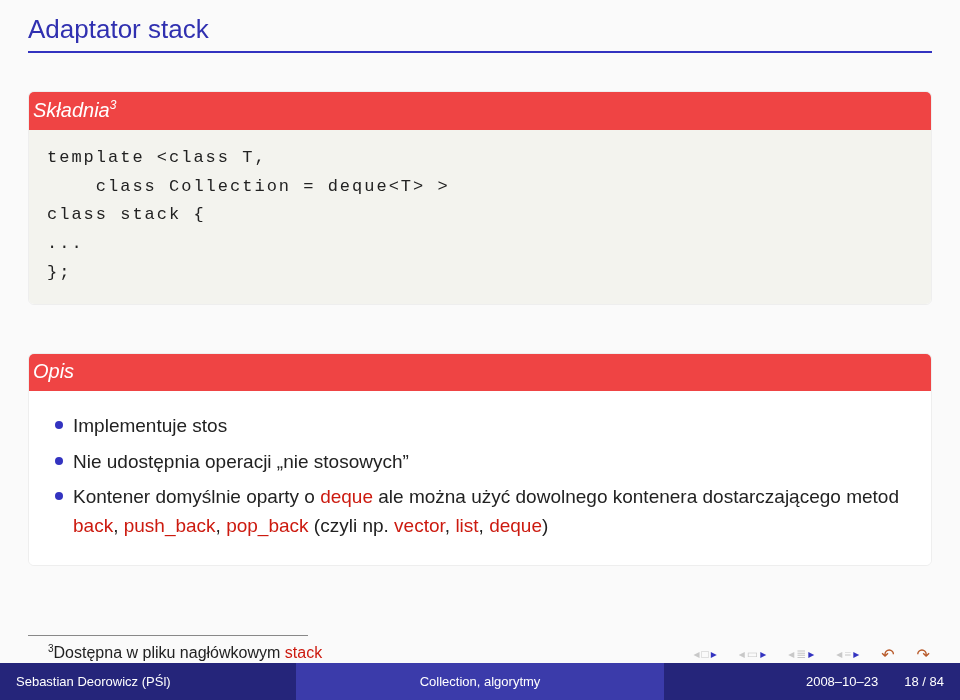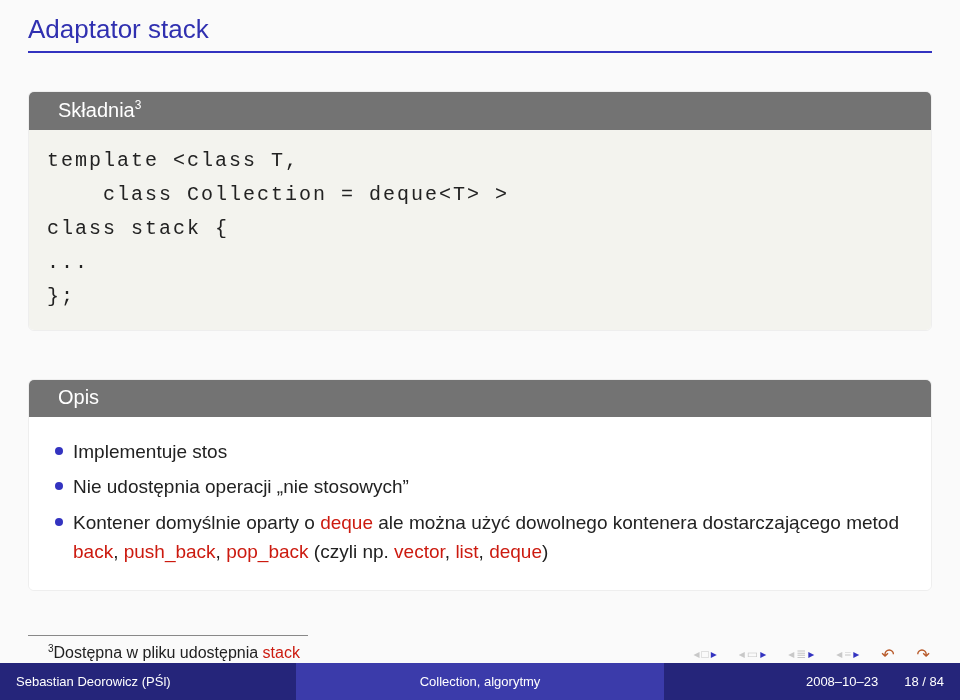--- a/index.html
+++ b/index.html
@@ -24,34 +24,35 @@
     background: #3333c0;
   }
   .block {
     margin: 0 28px 48px 28px;
     border-radius: 6px;
     overflow: hidden;
     border: 1px solid #eee;
     background: #ffffff;
   }
   .block-head {
-    background: #737373;
+    background: #ef4444;
     color: #fff;
     font-family: Verdana, Arial, sans-serif;
     font-size: 20px;
-    padding: 6px 16px 8px 29px;
+    padding: 6px 16px 8px 4px;
+    font-style: italic;
   }
   .block-head sup { font-size: 12px; vertical-align: super; }
   .block-body {
     background: #f3f3ee;
     padding: 14px 18px 16px 18px;
   }
   .code {
     font-family: 'Courier New', monospace;
-    font-size: 20px;
+    font-size: 17px;
     line-height: 1.7;
     white-space: pre;
     color: #222;
     letter-spacing: 2px;
   }
   .opis-body {
     background: #ffffff;
     padding: 14px 22px 18px 22px;
     font-family: Verdana, Arial, sans-serif;
     font-size: 19px;
@@ -146,21 +147,21 @@
   <div class="block-head">Opis</div>
   <div class="opis-body" id="opis-body">
       <div class="bullet-item"><span>Implementuje stos</span></div>
       <div class="bullet-item"><span>Nie udostępnia operacji „nie stosowych”</span></div>
       <div class="bullet-item"><span>Kontener domyślnie oparty o </span><span class="kw-red">deque</span><span> ale można użyć dowolnego kontenera dostarczającego metod </span><span class="kw-red">back</span><span>, </span><span class="kw-red">push_back</span><span>, </span><span class="kw-red">pop_back</span><span> (czyli np. </span><span class="kw-red">vector</span><span>, </span><span class="kw-red">list</span><span>, </span><span class="kw-red">deque</span><span>)</span></div>
     </div>
 </div>
 
 <div class="footnote-rule"></div>
 <div class="footnote">
-  <sup>3</sup><span>Dostępna w pliku udostępnia </span><span class="kw-red">stack</span>
+  <sup>3</sup><span>Dostępna w pliku nagłówkowym </span><span class="kw-red">stack</span>
 </div>
 
 <div class="nav-syms">
   <span class="nav-group">
       <span class="tri">◂</span>
       <span class="tri">□</span>
       <span class="tri-b">▸</span>
     </span>
   <span class="nav-group">
       <span class="tri">◂</span>

